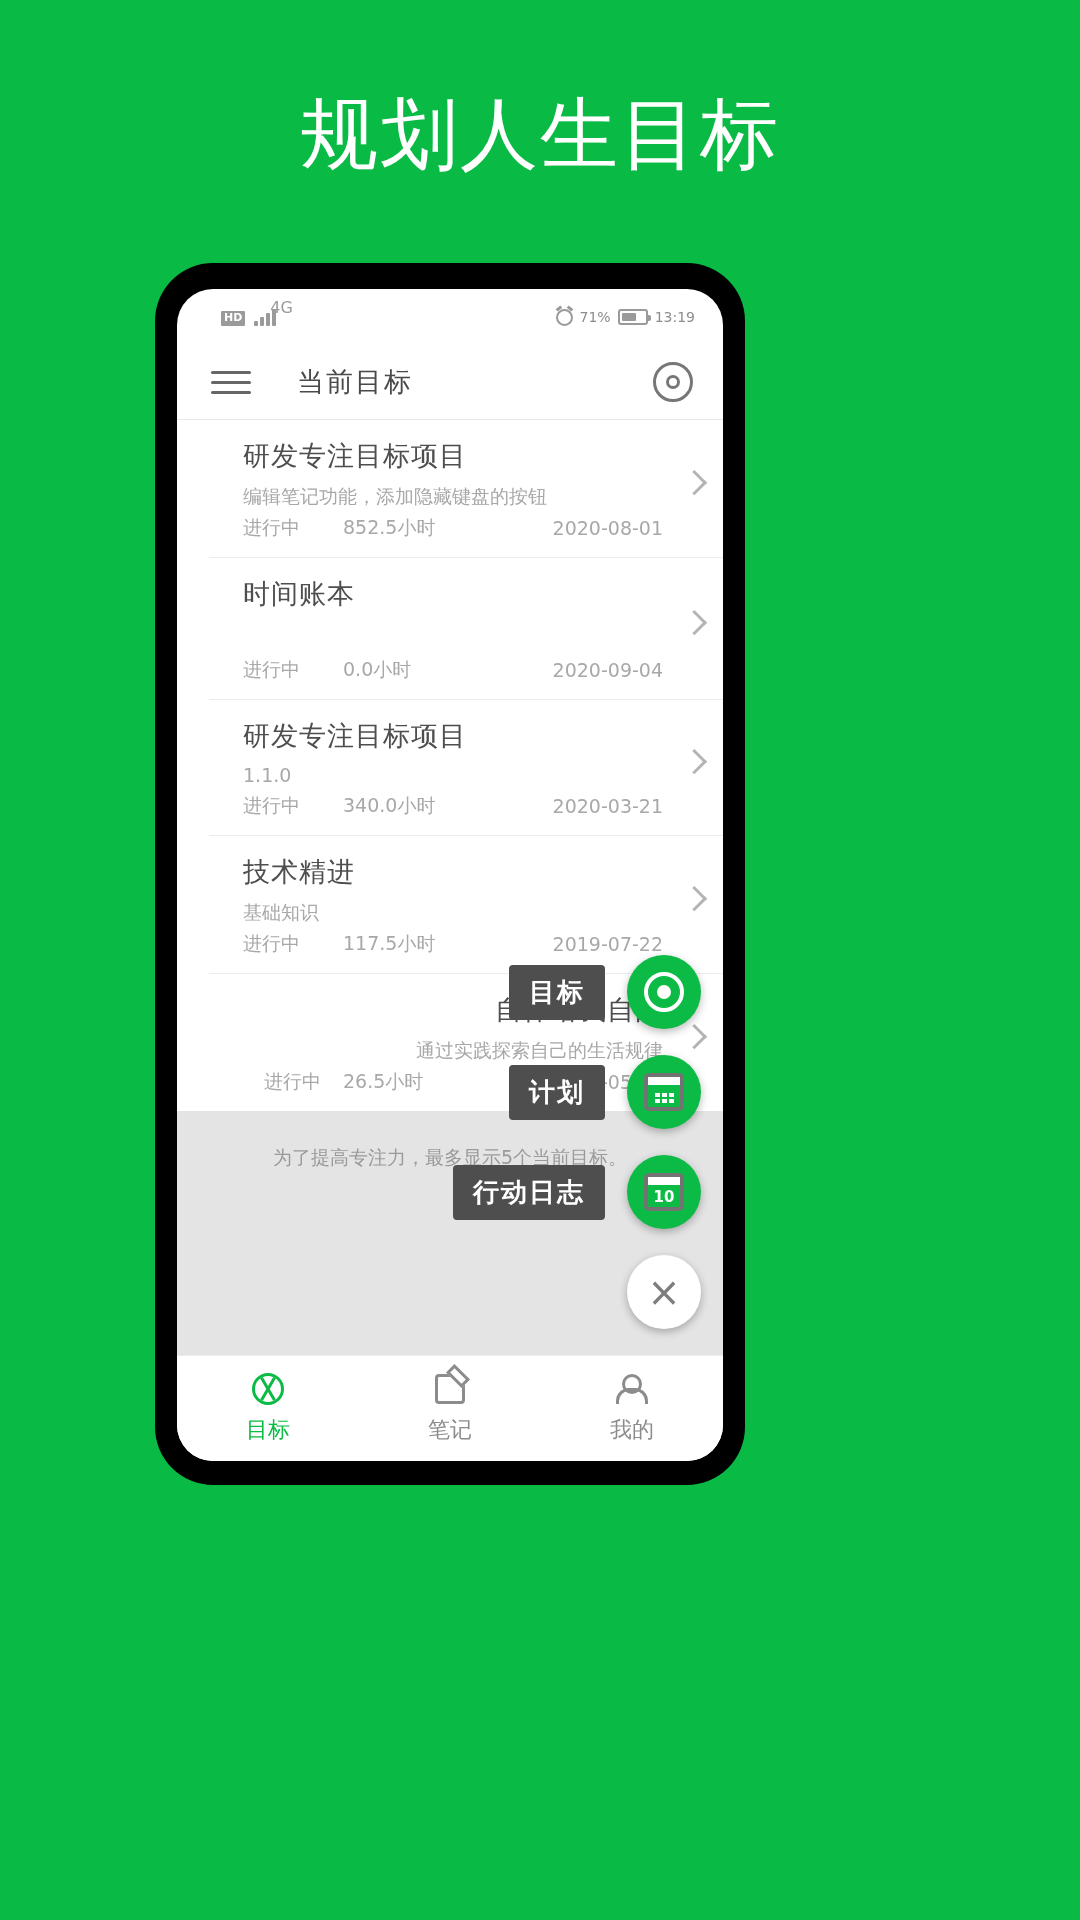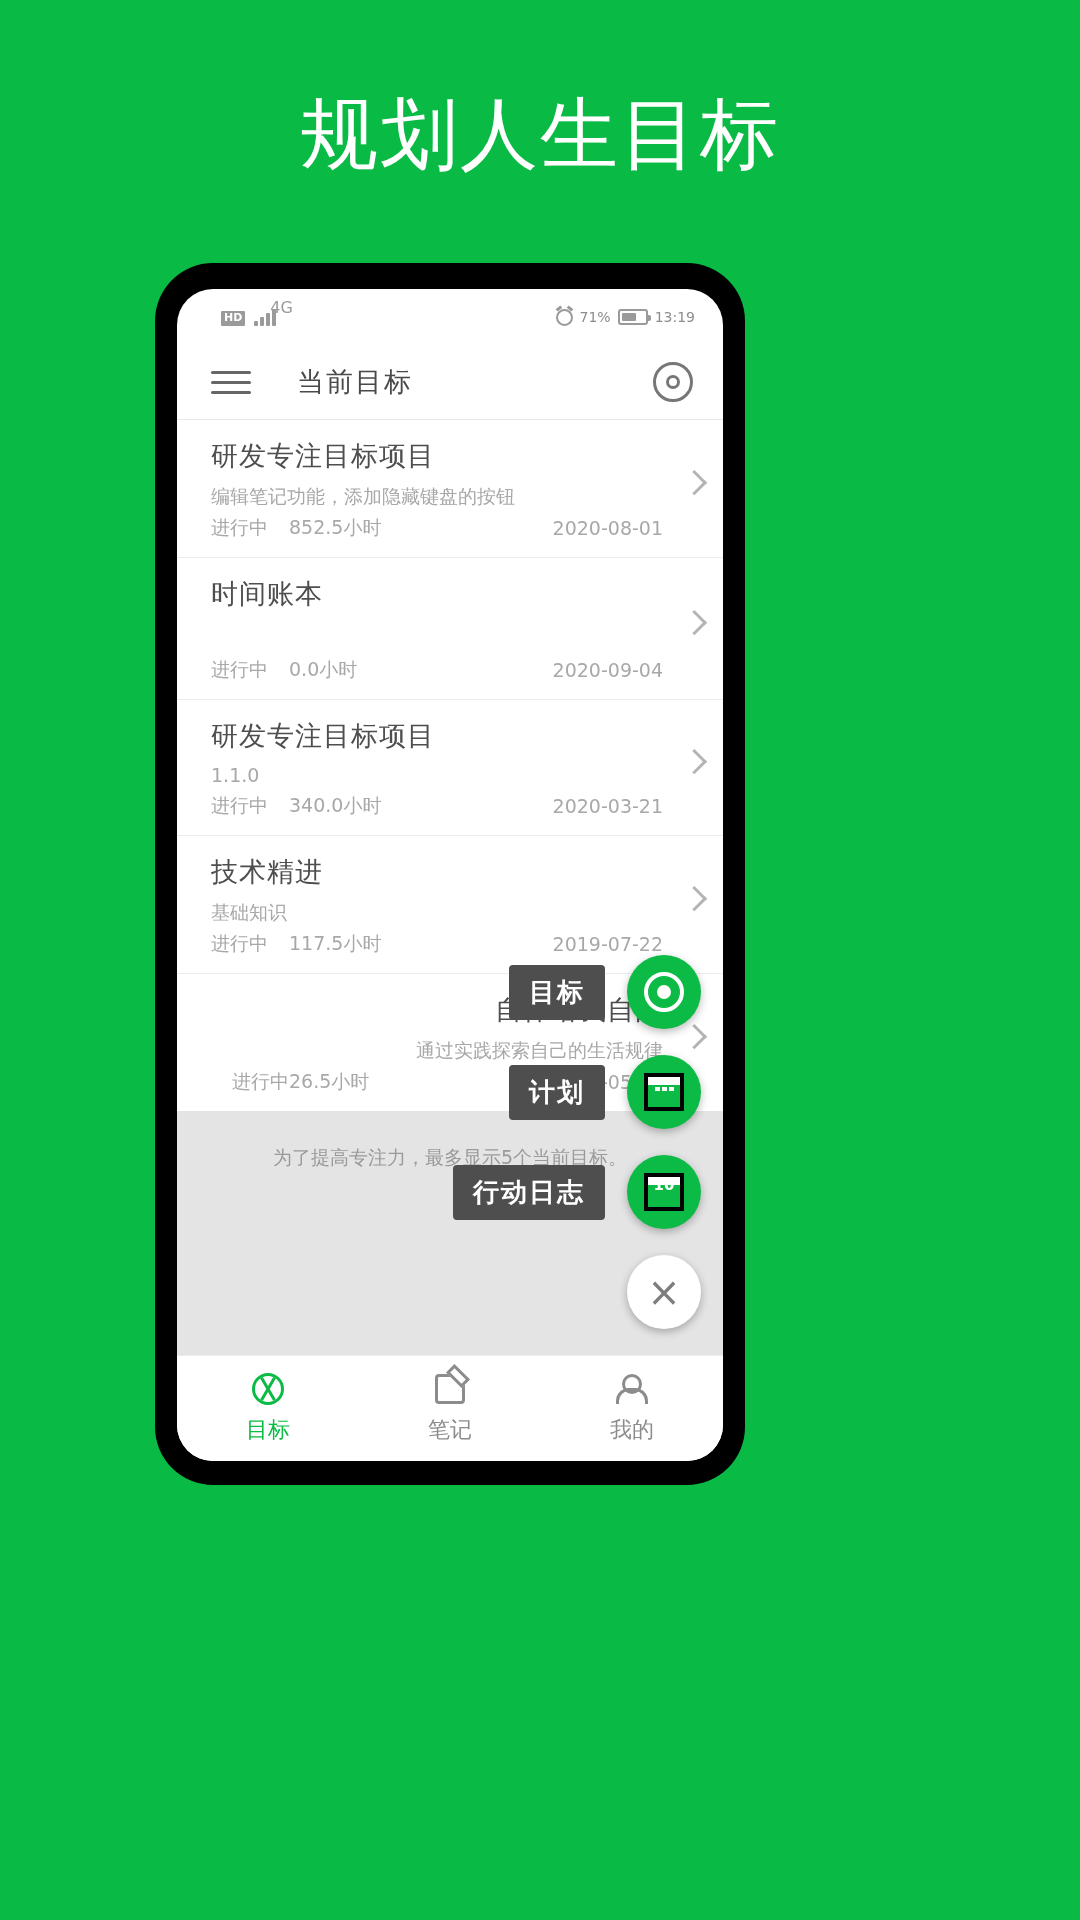--- a/index.html
+++ b/index.html
@@ -97,32 +97,33 @@
     border:3px solid #777;
     display:flex;align-items:center;justify-content:center;
   }
   .appbar-action i{ width:14px;height:14px;border-radius:50%;border:3px solid #777;display:block;}
 
   
   .list{
     flex:0 0 auto;
     background:#fff;
     border-top:1px solid #e8e8e8;
+    padding-left:32px;
   }
   .goal-item{
     position:relative;
     padding:18px 60px 16px 34px;
     border-bottom:1px solid #ececec;
   }
   .goal-item:last-child{ border-bottom:none;text-align:right; }
   .goal-title{ font-size:27px; color:#4e4e4e; margin-bottom:10px; letter-spacing:1px;}
   .goal-sub{ font-size:19px; color:#a8a8a8; margin-bottom:5px; min-height:24px;}
   .goal-meta{ display:flex; align-items:center; font-size:19px; color:#a8a8a8;}
   .goal-state{ min-width:78px; }
-  .goal-hours{ }
+  .goal-hours{ margin-left:22px; }
   .goal-date{ margin-left:auto; }
   .chevron{
     position:absolute; right:26px; top:50%; transform:translateY(-50%);
     width:18px;height:18px;
     border-top:3px solid #b4b4b4;
     border-right:3px solid #b4b4b4;
     transform-origin:center;
     rotate:45deg;
     margin-top:-9px;
   }
@@ -171,21 +172,21 @@
     display:flex;align-items:center;justify-content:center;
     color:#fff;
     flex:0 0 auto;
   }
   .fab-btn.white{ background:#fff; }
   .fab-close{
     font-size:40px; color:#7d7d7d; line-height:1;
   }
   .ring{ width:40px;height:40px;border:4px solid #fff;border-radius:50%;display:flex;align-items:center;justify-content:center;}
   .ring i{ width:14px;height:14px;background:#fff;border-radius:50%;display:block;}
-  .cal{ width:40px;height:38px;border:4px solid #000000;border-radius:0;position:relative;display:flex;align-items:flex-end;justify-content:center;padding-bottom:14px;}
+  .cal{ width:40px;height:38px;border:4px solid #737373;border-radius:5px;position:relative;display:flex;align-items:flex-end;justify-content:center;padding-bottom:2px;}
   .cal:before{content:"";position:absolute;top:0;left:0;right:0;height:8px;background:#fff;}
   .cal-grid{ display:grid; grid-template-columns:repeat(3,5px); gap:2px; margin-bottom:2px;}
   .cal-grid span{ width:5px;height:4px;background:#fff;display:block;}
   .cal-num{ font-size:15px; font-weight:bold; color:#fff; line-height:1; }
 
   
   .bottomnav{
     flex:0 0 auto;
     height:106px;
     background:#fff;

